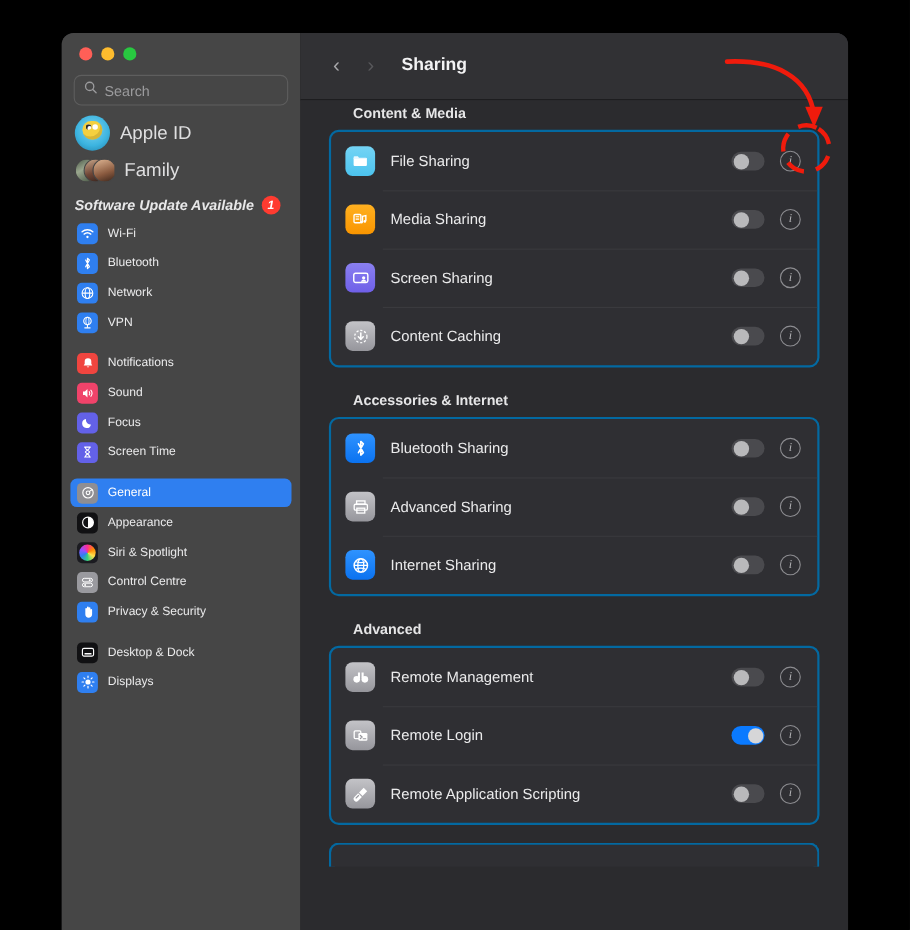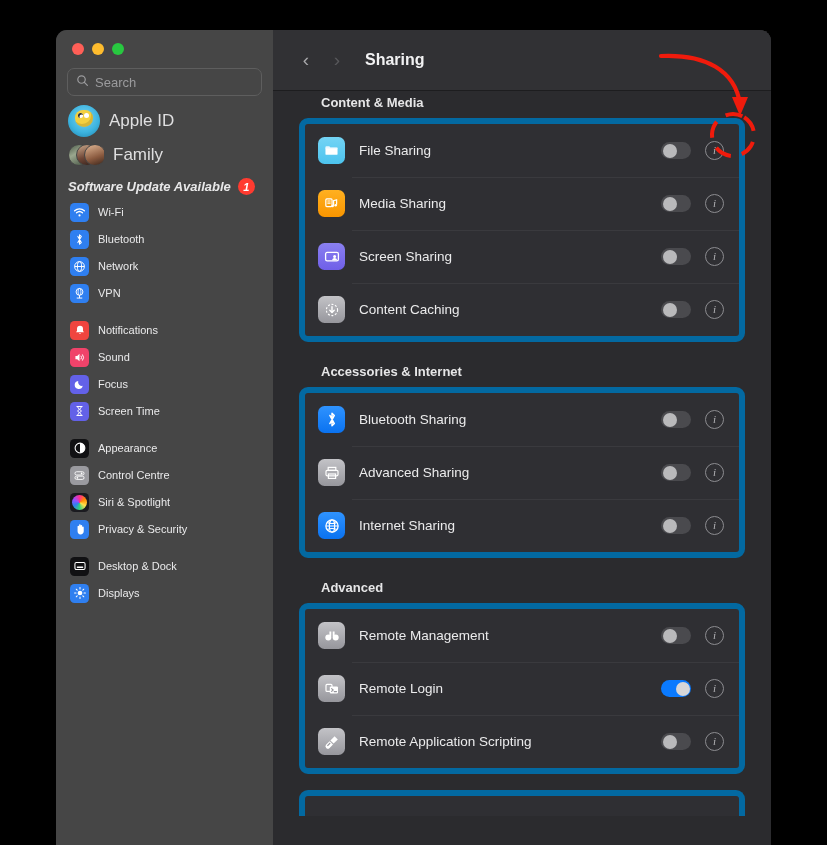--- a/index.html
+++ b/index.html
@@ -232,21 +232,21 @@
     margin-top: -18px;
   }
   .section-title {
     font-size: 13px;
     font-weight: 700;
     color: #e6e6e7;
     margin: 22px 0 8px 22px;
   }
   .group {
     background: #2f2f33;
-    border: 6px solid #0369a1;
+    border: 2px solid #0369a1;
     border-radius: 9px;
     overflow: hidden;
   }
   .row {
     display: flex;
     align-items: center;
     height: 53px;
     padding: 0 15px 0 13px;
     position: relative;
   }
@@ -438,45 +438,55 @@
           <svg width="11" height="12" viewBox="0 0 12 16">
               <path d="M2.5 2h7M2.5 14h7M3.4 2.4c0 3 5.2 4.2 5.2 5.6 0 1.4-5.2 2.6-5.2 5.6" stroke="#fff" stroke-width="1.3" fill="none" stroke-linecap="round"></path>
               <path d="M8.6 2.4c0 3-5.2 4.2-5.2 5.6 0 1.4 5.2 2.6 5.2 5.6" stroke="#fff" stroke-width="1.3" fill="none" stroke-linecap="round"></path>
             </svg>
         </span>
         <span class="label">Screen Time</span>
       </div>
 
       <div class="nav-gap"></div>
 
+      <div class="nav-item selected">
+        <span class="sicon" style="background:#8e8e93;">
+          <svg width="14" height="14" viewBox="0 0 16 16">
+              <circle cx="8" cy="8" r="5.4" fill="none" stroke="#fff" stroke-width="1.2"></circle>
+              <circle cx="8" cy="8" r="1.9" fill="none" stroke="#fff" stroke-width="1.2"></circle>
+              <line x1="9.6" y1="6.5" x2="12.4" y2="4.6" stroke="#fff" stroke-width="1.2" stroke-linecap="round"></line>
+            </svg>
+        </span>
+        <span class="label">General</span>
+      </div>
       <div class="nav-item">
         <span class="sicon" style="background:#111113;">
           <svg width="14" height="14" viewBox="0 0 16 16">
               <circle cx="8" cy="8" r="5.6" fill="none" stroke="#fff" stroke-width="1.2"></circle>
               <path d="M8 2.4a5.6 5.6 0 0 1 0 11.2z" fill="#fff"></path>
             </svg>
         </span>
         <span class="label">Appearance</span>
+      </div>
+      <div class="nav-item">
+        <span class="sicon" style="background:#1b1b20;">
+          <span style="display:block;width:15px;height:15px;border-radius:50%;background:conic-gradient(#ff2d92,#ff8a00,#ffe14d,#35d07f,#2f7ff0,#9b4dff,#ff2d92);"></span>
+        </span>
+        <span class="label">Siri &amp; Spotlight</span>
       </div>
       <div class="nav-item">
         <span class="sicon" style="background:#9a9a9f;">
           <svg width="13" height="13" viewBox="0 0 16 16">
               <rect x="2.4" y="3.4" width="11.2" height="4" rx="2" fill="none" stroke="#fff" stroke-width="1.1"></rect>
               <circle cx="10.6" cy="5.4" r="1.1" fill="#fff"></circle>
               <rect x="2.4" y="8.8" width="11.2" height="4" rx="2" fill="none" stroke="#fff" stroke-width="1.1"></rect>
               <circle cx="5.4" cy="10.8" r="1.1" fill="#fff"></circle>
             </svg>
         </span>
         <span class="label">Control Centre</span>
-      </div>
-      <div class="nav-item">
-        <span class="sicon" style="background:#1b1b20;">
-          <span style="display:block;width:15px;height:15px;border-radius:50%;background:conic-gradient(#ff2d92,#ff8a00,#ffe14d,#35d07f,#2f7ff0,#9b4dff,#ff2d92);"></span>
-        </span>
-        <span class="label">Siri &amp; Spotlight</span>
       </div>
       <div class="nav-item">
         <span class="sicon" style="background:#2f7ff0;">
           <svg width="12" height="13" viewBox="0 0 14 16">
               <path d="M4 9V4.2a.95.95 0 0 1 1.9 0V8V2.6a.95.95 0 0 1 1.9 0V8V3.4a.95.95 0 0 1 1.9 0V8.6V5.4a.95.95 0 0 1 1.9 0v4.9c0 2.3-1.7 4-3.9 4S4 12.6 4 10.3z" fill="#fff"></path>
             </svg>
         </span>
         <span class="label">Privacy &amp; Security</span>
       </div>
 

